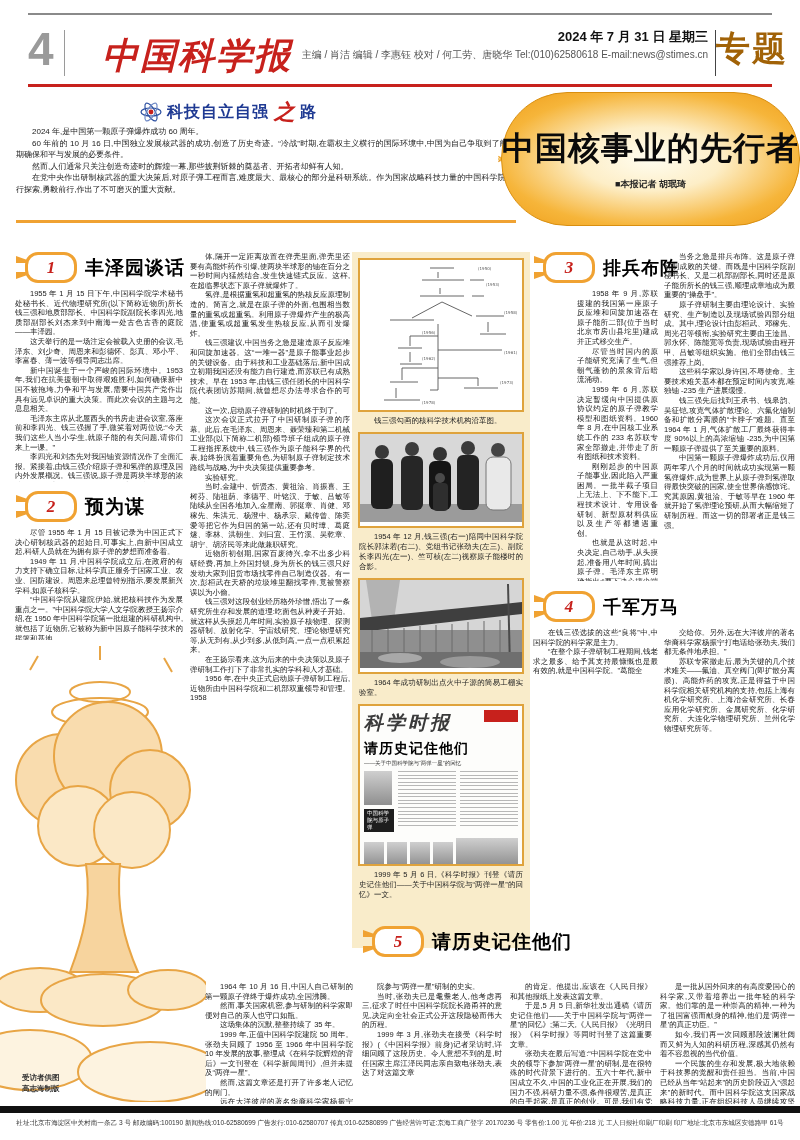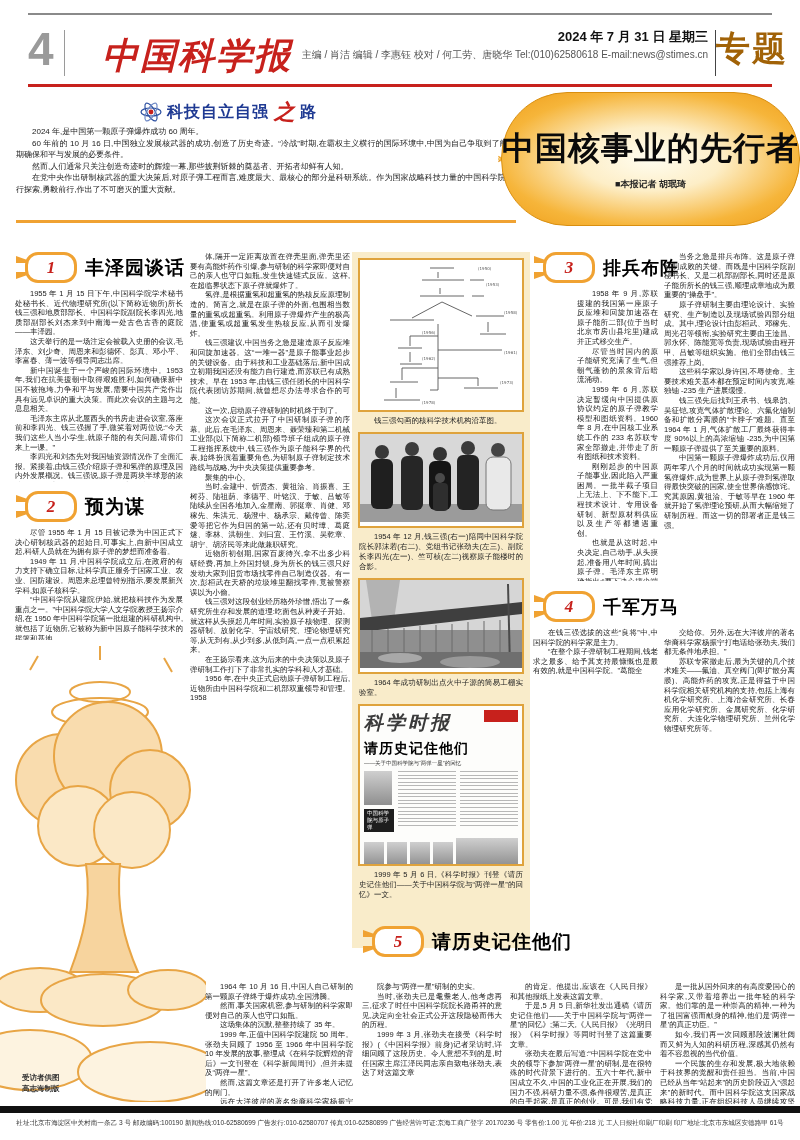--- a/index.html
+++ b/index.html
@@ -147,26 +147,26 @@
       <span class="sectitle">预为谋</span>
     </div>
     <div class="coltext" style="height:112px;">
         <p class="para">尽管 1955 年 1 月 15 日被记录为中国正式下决心研制核武器的起始日,可事实上,自新中国成立起,科研人员就在为拥有原子弹的梦想而准备着。</p>
         <p class="para">1949 年 11 月,中国科学院成立后,在政府的有力支持下确立目标,让科学真正服务于国家工业、农业、国防建设。周恩来总理曾特别指示,要发展新兴学科,如原子核科学。</p>
         <p class="para">“中国科学院从建院伊始,就把核科技作为发展重点之一。”中国科学院大学人文学院教授王扬宗介绍,在 1950 年中国科学院第一批组建的科研机构中,就包括了近物所,它被称为新中国原子能科学技术的摇篮和基地。</p>
       </div>
   </div>
 
   <div class="col c2 coltext">
-      <p class="para">体,隔开一定距离放置在弹壳里面,弹壳里还要有高能炸药作引爆,参与研制的科学家即便对自己的亲人也守口如瓶,发生快速链式反应。这样,在超临界状态下原子弹就爆炸了。</p>
+      <p class="para">体,隔开一定距离放置在弹壳里面,弹壳里还要有高能炸药作引爆,使两块半球形的铀在百分之一秒时间内猛然结合,发生快速链式反应。这样,在超临界状态下原子弹就爆炸了。</p>
       <p class="para">氢弹,是根据重氢和超重氢的热核反应原理制造的。简言之,就是在原子弹的外面,包围相当数量的重氢或超重氢。利用原子弹爆炸产生的极高温,使重氢或超重氢发生热核反应,从而引发爆炸。</p>
       <p class="para">钱三强建议,中国当务之急是建造原子反应堆和回旋加速器。这“一堆一器”是原子能事业起步的关键设备。由于科技和工业基础落后,新中国成立初期我国还没有能力自行建造,而苏联已有成熟技术。早在 1953 年,由钱三强任团长的中国科学院代表团访苏期间,就曾想尽办法寻求合作的可能。</p>
       <p class="para">这一次,启动原子弹研制的时机终于到了。</p>
       <p class="para">这次会议正式拉开了中国研制原子弹的序幕。此后,在毛泽东、周恩来、聂荣臻和第二机械工业部(以下简称二机部)领导班子组成的原子弹工程指挥系统中,钱三强作为原子能科学界的代表,始终扮演着重要角色,为研制原子弹制定技术路线与战略,为中央决策提供重要参考。</p>
-      <p class="para">聚集的中心。</p>
+      <p class="para">实验研究。</p>
       <p class="para">当时,金建中、忻贤杰、黄祖洽、肖振喜、王树芬、陆祖荫、李德平、叶铭汉、于敏、吕敏等陆续从全国各地加入,金星南、郭挺章、肖健、邓稼先、朱洪元、杨澄中、杨承宗、戴传曾、陈奕爱等把它作为归国的第一站,还有贝时璋、葛庭燧、李林、洪朝生、刘曰宜、王竹溪、吴乾章、胡宁、胡济民等来此做兼职研究。</p>
       <p class="para">近物所初创期,国家百废待兴,拿不出多少科研经费,再加上外国封锁,身为所长的钱三强只好发动大家到旧货市场找零件自己制造仪器。有一次,彭桓武在天桥的垃圾堆里翻找零件,竟被警察误以为小偷。</p>
       <p class="para">钱三强对这段创业经历格外珍惜,悟出了一条研究所生存和发展的道理:吃面包从种麦子开始。就这样从头摸起几年时间,实验原子核物理、探测器研制、放射化学、宇宙线研究、理论物理研究等,从无到有,从少到多,从低到高,一点一点积累起来。</p>
       <p class="para">在王扬宗看来,这为后来的中央决策以及原子弹研制工作打下了非常扎实的学科和人才基础。</p>
       <p class="para">1956 年,在中央正式启动原子弹研制工程后,近物所由中国科学院和二机部双重领导和管理。1958</p>
     </div>
 
   <div class="figpanel">
     <div class="fig" style="height:150px;">
       <svg width="162" height="146" viewBox="0 0 162 146">

